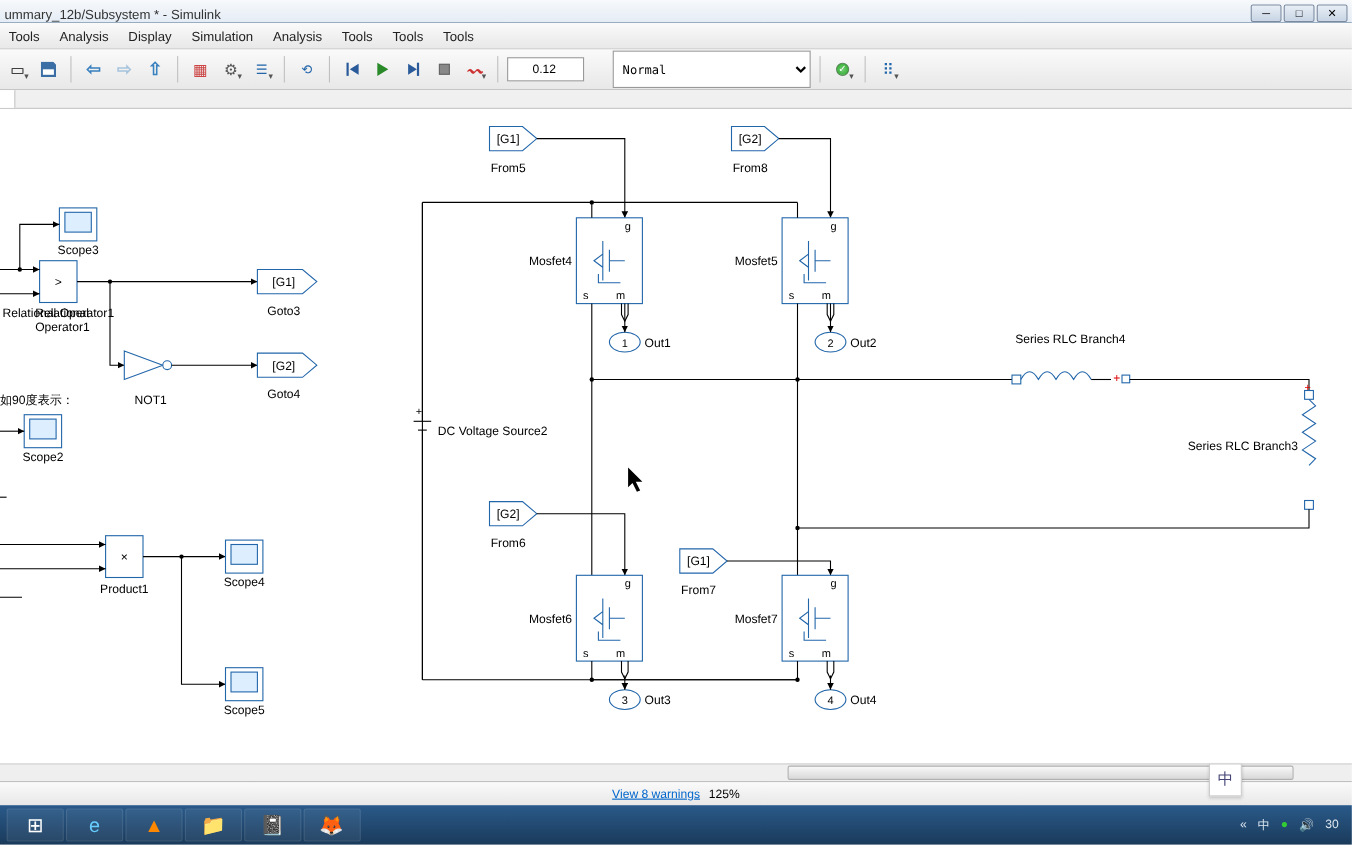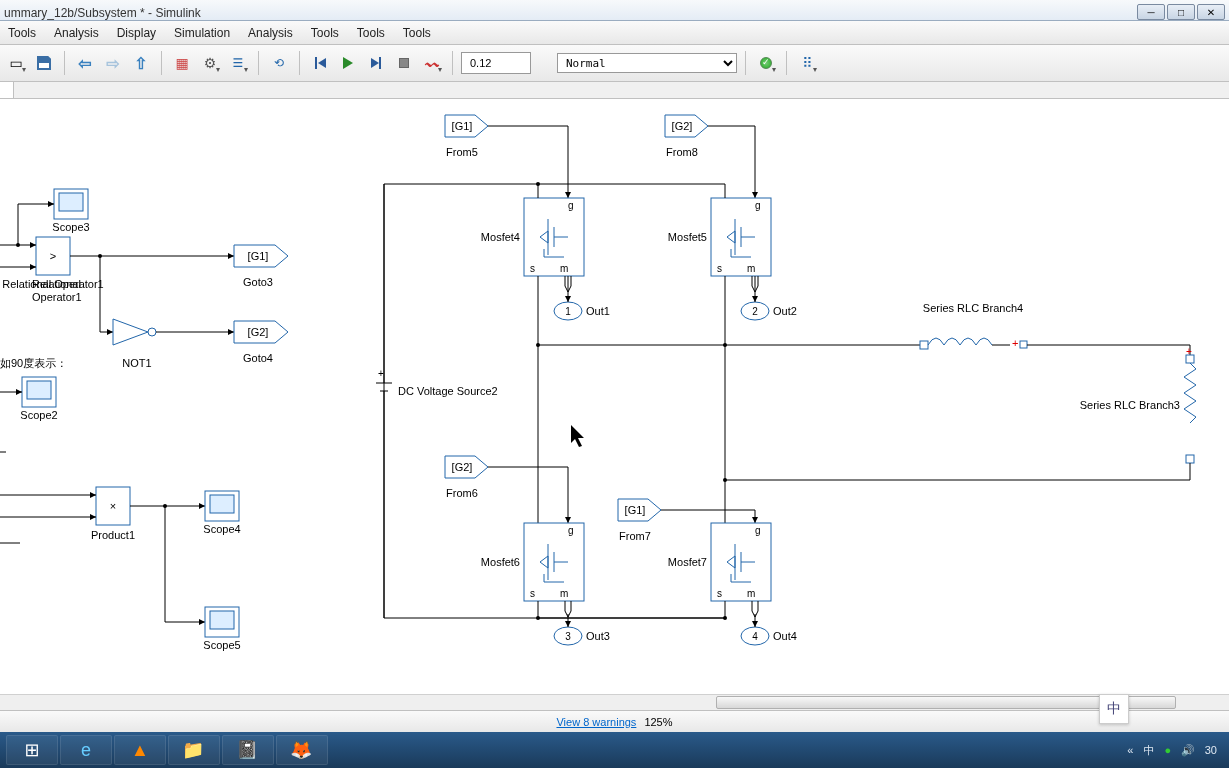--- a/index.html
+++ b/index.html
@@ -12,22 +12,22 @@
 .titlebar .winbtn { width: 28px; height: 16px; background: linear-gradient(#e8eef6,#c8d5e4); border: 1px solid #7a8aa0; border-radius: 2px; display:flex;align-items:center;justify-content:center; font-size:10px; }
 
 
 .menubar { height: 24px; background: linear-gradient(#fafafa,#e8e8e8); border-bottom: 1px solid #c0c0c0; display: flex; align-items: center; padding: 0 8px; gap: 18px; }
 .menubar span { color: #222; cursor: default; }
 
 
 .toolbar { height: 37px; background: linear-gradient(#fafafa,#e8e8e8); border-bottom: 1px solid #c0c0c0; display: flex; align-items: center; padding: 0 4px; gap: 4px; }
 .tbtn { width: 24px; height: 24px; border: 1px solid transparent; border-radius: 3px; display: flex; align-items: center; justify-content: center; background: transparent; position: relative; }
 .tsep { width: 1px; height: 24px; background: #c0c0c0; margin: 0 4px; }
-.tinput { height: 22px; width: 70px; border: 1px solid #999; font-size: 11px; padding: 0 8px; background:#fff; }
-.tselect { height: 20px; width: 180px; border: 1px solid #999; font-size: 11px; padding: 0 4px; background:#fff; font-family: monospace; }
+.tinput { height: 22px; width: 70px; border: 1px solid #999; font-size: 11px; padding: 0 22px; background:#fff; }
+.tselect { height: 34px; width: 180px; border: 1px solid #999; font-size: 11px; padding: 0 4px; background:#fff; font-family: monospace; }
 .dropdn::after { content:"▾"; font-size:8px; position:absolute; right:1px; bottom:0; color:#555; }
 
 
 .tabstrip { height: 17px; background: #f0f0f0; border-bottom: 1px solid #c0c0c0; }
 .tabstrip .tabitem { width: 14px; height: 16px; border-right: 1px solid #c0c0c0; background:#fff; }
 
 
 .canvas { position: absolute; left: 0; top: 99px; right: 0; bottom: 82px; background: #fff; }
 .canvas svg { width: 100%; height: 100%; }
 

